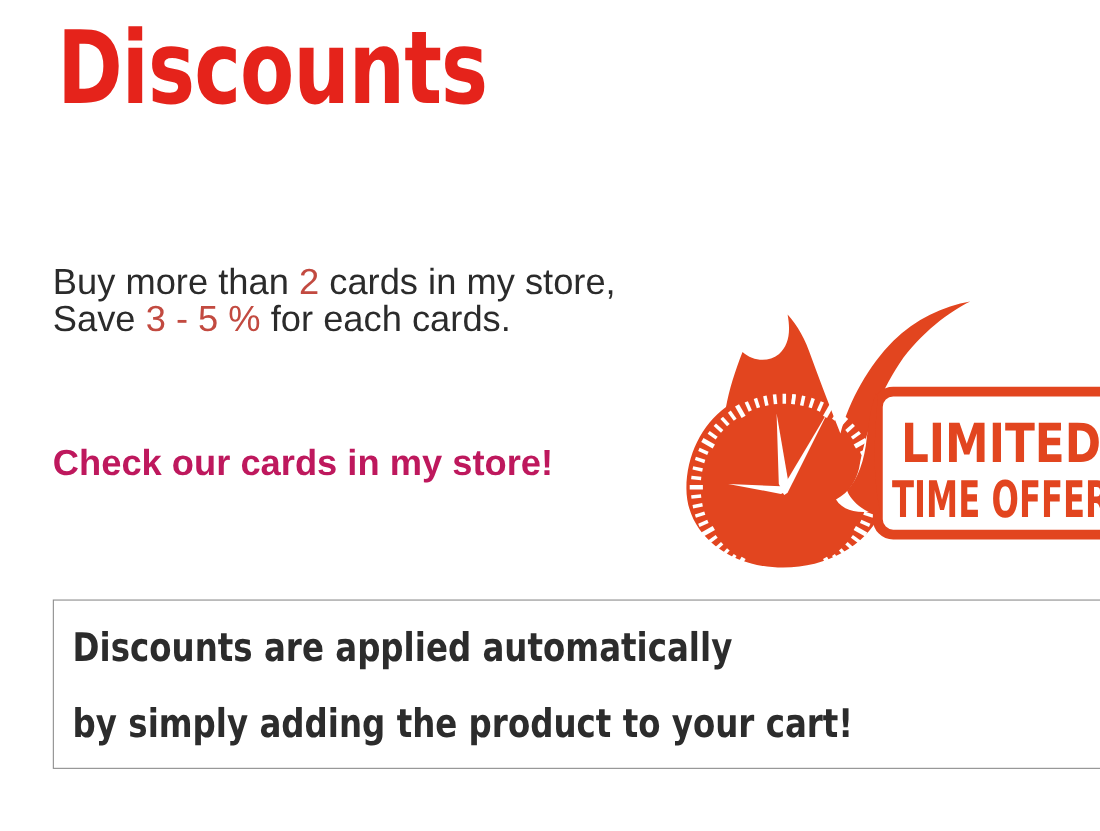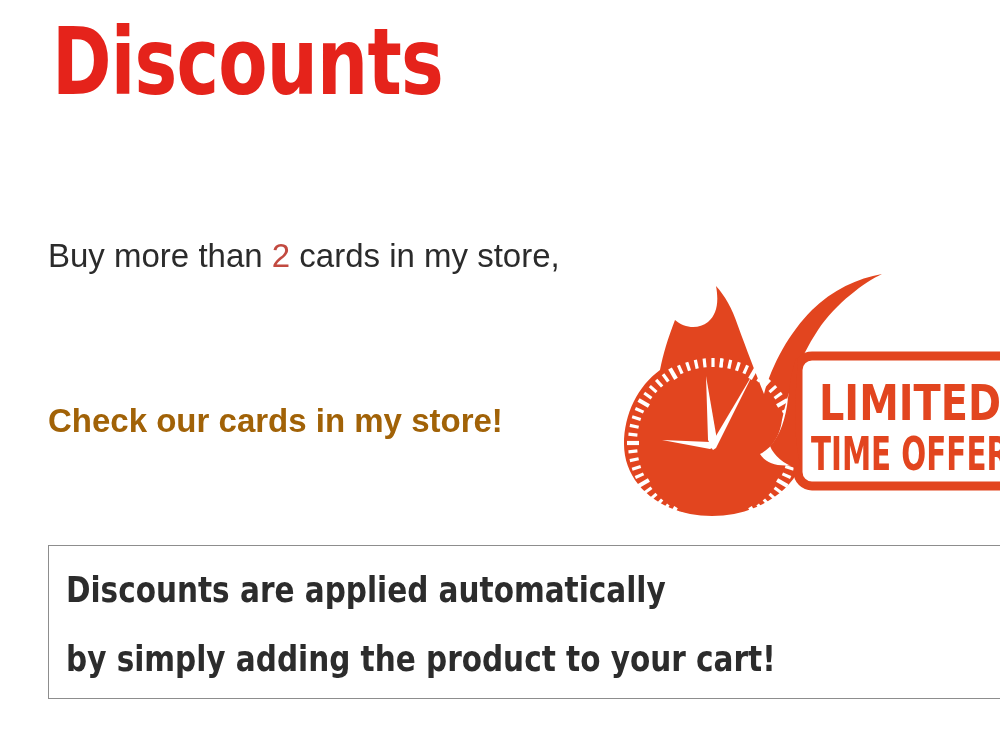--- a/index.html
+++ b/index.html
@@ -51,21 +51,21 @@
   }
 
   .cta {
     position: absolute;
     left: 48px;
     top: 404px;
     font-family: "Liberation Sans", sans-serif;
     font-weight: bold;
     font-size: 33px;
     line-height: 1;
-    color: #a16207;
+    color: #be185d;
     white-space: nowrap;
   }
 
   
   .badge-graphic {
     position: absolute;
     left: 620px;
     top: 268px;
     width: 400px;
     height: 250px;
@@ -104,20 +104,21 @@
 </style>
 </head>
 <body>
 
 <div id="page">
 
   <div class="title">Discounts</div>
 
   <div class="line line-1"><span>Buy more than </span><span class="hl">2</span><span> cards in my store,</span></div>
 
+  <div class="line line-2"><span>Save </span><span class="hl">3 - 5 %</span><span> for each cards.</span></div>
 
   <div class="cta">Check our cards in my store!</div>
 
   <div class="badge-graphic">
     <svg viewBox="0 0 400 250" xmlns="http://www.w3.org/2000/svg">
 
       <g>
         <path d="M 118 58
                  C 112 40, 105 28, 96 18
                  C 99 34, 97 46, 88 54

